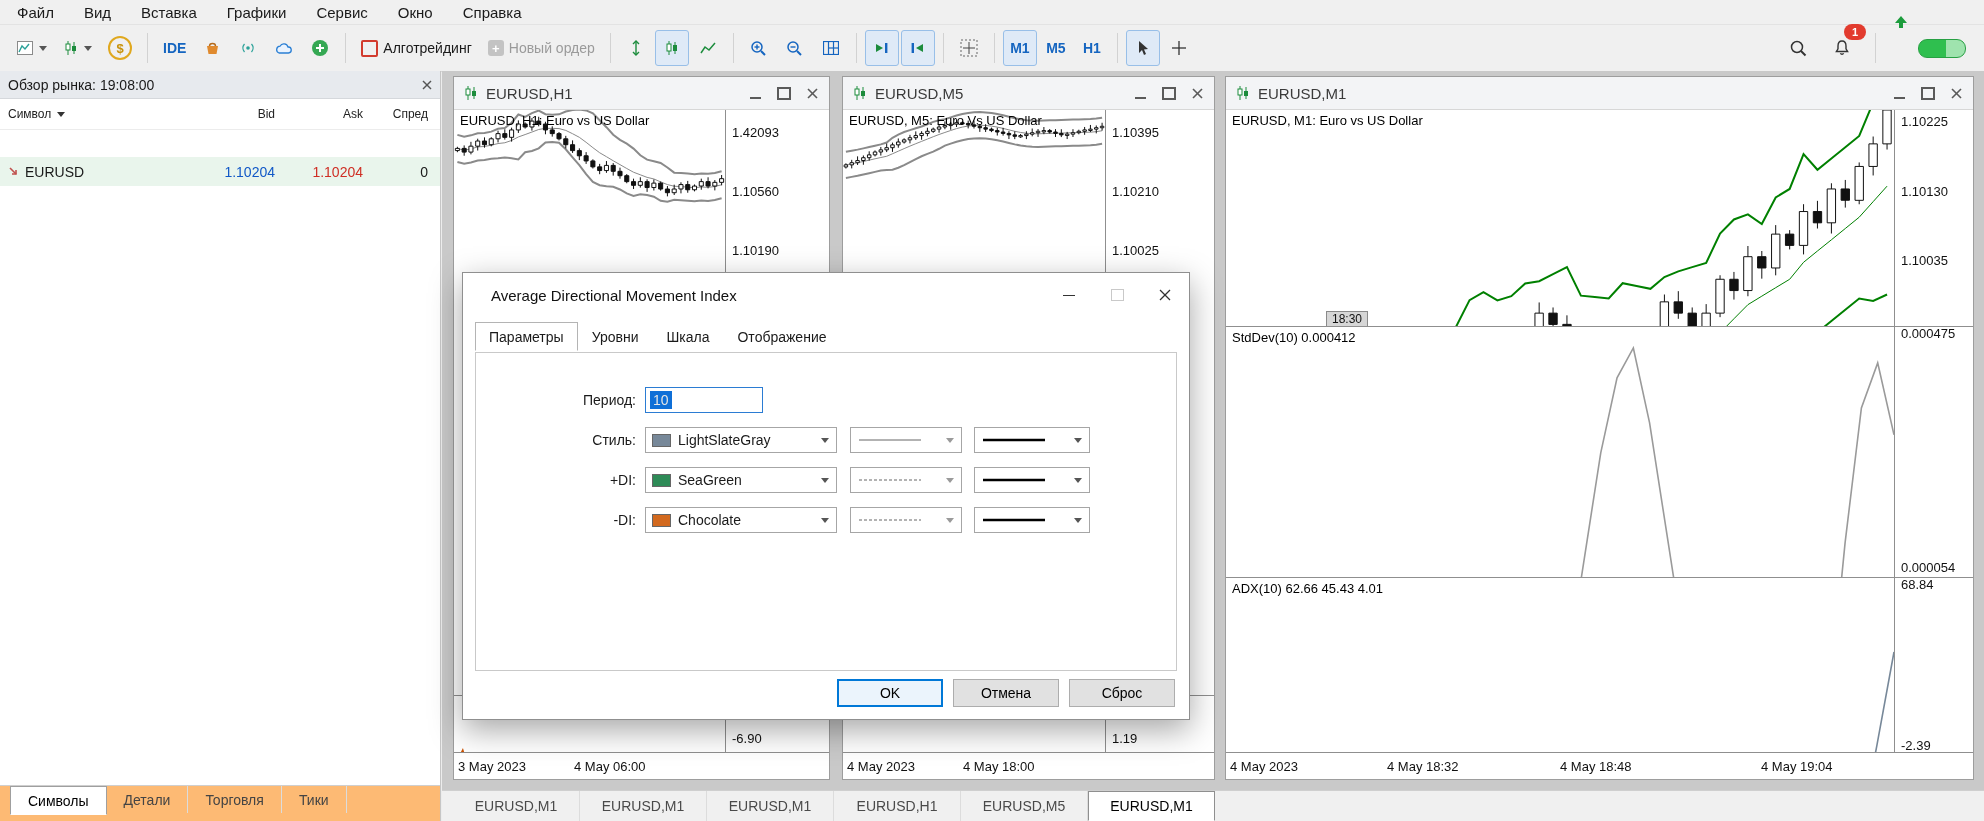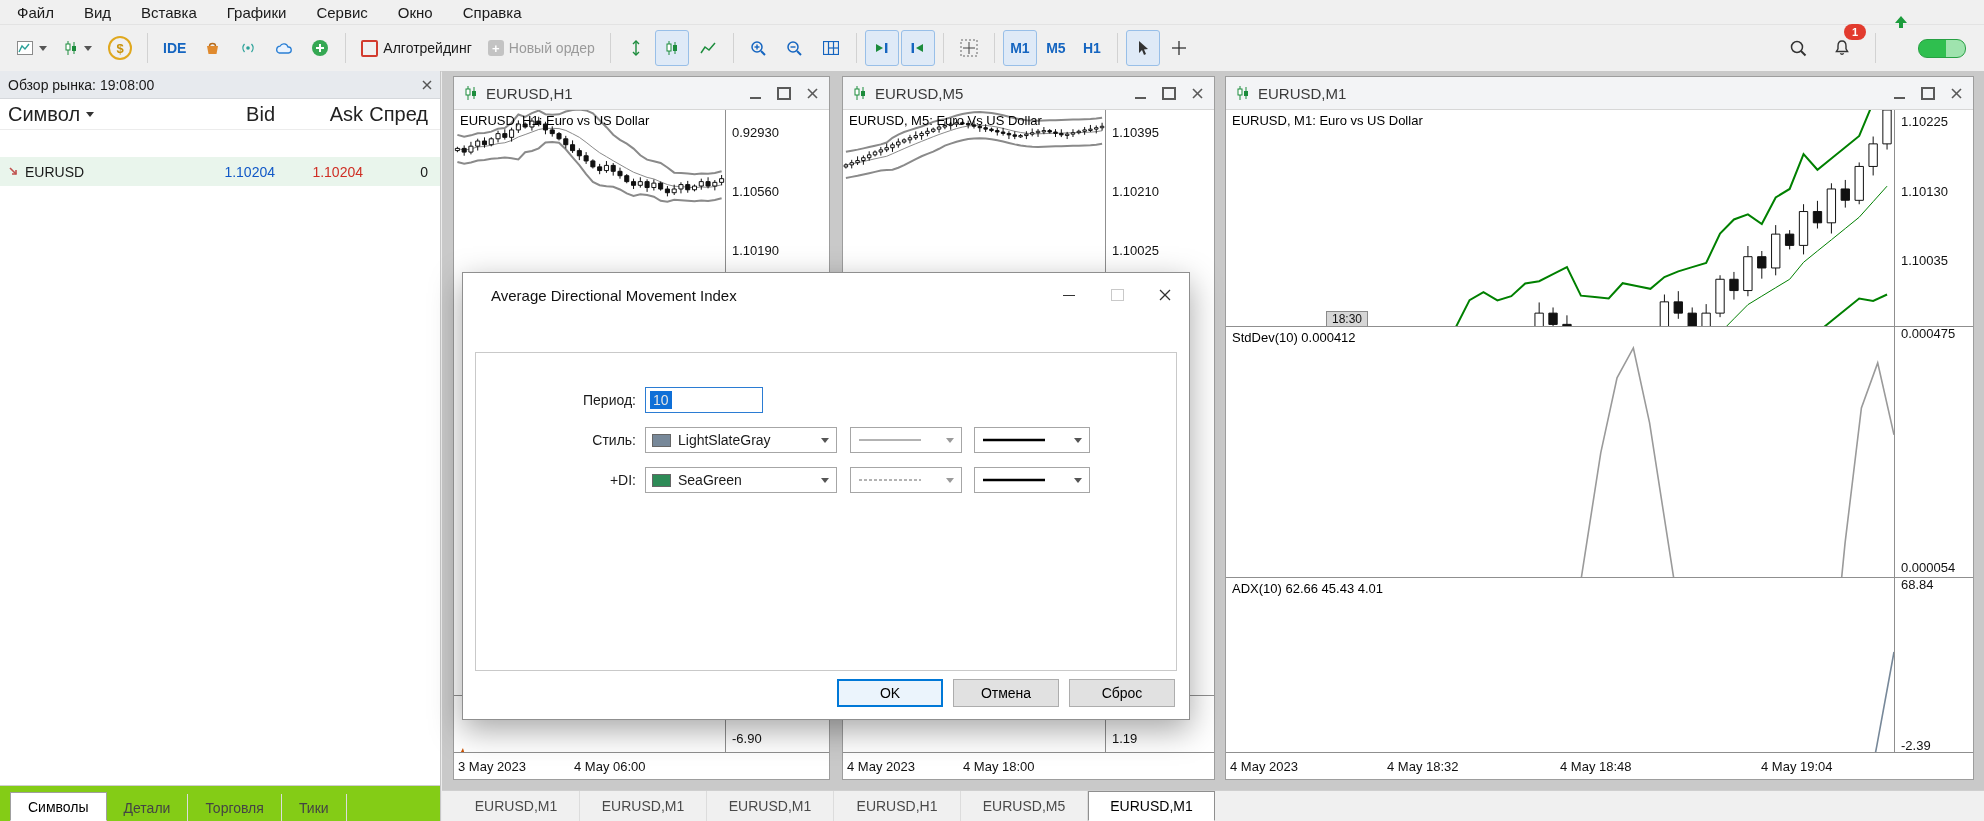--- a/index.html
+++ b/index.html
@@ -34,33 +34,33 @@
   .lvlwrap{display:flex;flex-direction:column;align-items:flex-end;line-height:1;gap:44px;}
   .lvltxt{font-size:8px;color:#1c9c3c;font-weight:bold;letter-spacing:.5px;}
   .battery{width:46px;height:17px;border-radius:9px;border:1px solid #27a043;
            background:linear-gradient(90deg,#2fbf4f 0 58%,#9fe3ae 58%);}
 
   
   .market{position:absolute;top:71px;left:0;width:441px;bottom:0;background:#fff;border-right:1px solid #c6c6c6;box-sizing:border-box;}
   .mw-head{height:27px;background:#e7eaee;border-bottom:1px solid #d5d8dc;display:flex;align-items:center;
            padding:0 8px;font-size:14px;}
   .mw-close{margin-left:auto;display:flex;align-items:center;}
-  .mw-cols{height:30px;display:flex;align-items:center;font-size:20px;color:#222;border-bottom:1px solid #ececec;}
+  .mw-cols{height:30px;display:flex;align-items:center;font-size:12px;color:#222;border-bottom:1px solid #ececec;}
   .mw-row{height:29px;display:flex;align-items:center;font-size:14px;}
   .mwc1{flex:0 0 180px;padding-left:8px;display:flex;align-items:center;gap:6px;box-sizing:border-box;}
   .mwc2{flex:0 0 95px;text-align:right;}
   .mwc3{flex:0 0 88px;text-align:right;}
   .mwc4{flex:1;text-align:right;padding-right:12px;}
   .row-eurusd{background:#e9f5ec;margin-top:27px;}
   .bid{color:#1158c7;} .ask{color:#cf2e24;}
   .addlbl{color:#9a9a9a;}
   .count{color:#8a8a8a;}
   .sortarr{width:0;height:0;border-left:4px solid transparent;border-right:4px solid transparent;border-top:5px solid #333;}
-  .mw-footer{position:absolute;left:0;right:0;bottom:0;height:36px;background:#84cc16;border-top:1px solid #cfcfcf;
-             display:flex;align-items:flex-end;padding-left:10px;box-sizing:border-box;}
+  .mw-footer{position:absolute;left:0;right:0;bottom:0;height:36px;background:#fdba74;border-top:1px solid #cfcfcf;
+             display:flex;align-items:flex-start;padding-left:10px;box-sizing:border-box;}
   .mwtab{height:27px;display:flex;align-items:center;padding:0 17px;font-size:14px;color:#444;border-right:1px solid #dcdcdc;}
   .mwtab.active{background:#fff;border:1px solid #9f9f9f;border-top-width:1px;color:#000;border-bottom:1px solid #fff;}
 
   
   .mdi{position:absolute;top:71px;left:442px;right:0;bottom:31px;background:#c9c9c9;}
   .cwin{position:absolute;background:#fff;border:1px solid #9d9d9d;box-sizing:border-box;display:flex;flex-direction:column;}
   .cwin-title{height:32px;flex:0 0 32px;background:#f3f4f6;border-bottom:1px solid #d7d7d7;display:flex;
               align-items:center;gap:7px;padding:0 9px;font-size:15px;color:#3a3a3a;}
   .wctrls{margin-left:auto;display:flex;align-items:center;gap:16px;padding-right:2px;}
   .wmin{width:11px;height:10px;border-bottom:2px solid #5a5a5a;}
@@ -441,21 +441,21 @@
               <line x1="91.25" x2="91.25" y1="25.33" y2="29.42" stroke="#111" vector-effect="non-scaling-stroke"></line>
               <rect x="90.50" y="26.43" width="1.50" height="1.63" fill="#fff" stroke="#111" vector-effect="non-scaling-stroke"></rect>
               <line x1="93.75" x2="93.75" y1="24.83" y2="28.92" stroke="#111" vector-effect="non-scaling-stroke"></line>
               <rect x="93.00" y="26.43" width="1.50" height="1.63" fill="#111" stroke="#111" vector-effect="non-scaling-stroke"></rect>
               <line x1="96.25" x2="96.25" y1="25.85" y2="29.67" stroke="#111" vector-effect="non-scaling-stroke"></line>
               <rect x="95.50" y="26.70" width="1.50" height="1.36" fill="#fff" stroke="#111" vector-effect="non-scaling-stroke"></rect>
               <line x1="98.75" x2="98.75" y1="23.99" y2="27.80" stroke="#111" vector-effect="non-scaling-stroke"></line>
               <rect x="98.00" y="25.34" width="1.50" height="1.36" fill="#fff" stroke="#111" vector-effect="non-scaling-stroke"></rect>
             </svg>
           <div class="scale">
-            <span class="ytick" style="top:3.7%">0.92930</span>
+            <span class="ytick" style="top:3.7%">1.42093</span>
             <span class="ytick" style="top:13.8%">1.10560</span>
             <span class="ytick" style="top:24%">1.10190</span>
           </div>
           <span class="pane-label">EURUSD, H1:  Euro vs US Dollar</span>
         </div>
         <div class="pane" style="flex:0 0 56px">
           <svg class="plot" viewBox="0 0 100 100" preserveAspectRatio="none">
               <polyline fill="none" stroke="#cc5200" stroke-width="1.6" vector-effect="non-scaling-stroke" points="0.00,26.15 3.23,20.00 6.45,30.77 9.68,41.54 12.90,35.38 16.13,46.15 19.35,53.85 22.58,44.62 25.81,32.31 29.03,23.08 32.26,29.23 35.48,38.46 38.71,50.77 41.94,61.54 45.16,72.31 48.39,63.08 51.61,52.31 54.84,41.54 58.06,47.69 61.29,56.92 64.52,66.15 67.74,75.38 70.97,84.62 74.19,76.92 77.42,67.69 80.65,58.46 83.87,49.23 87.10,55.38 90.32,64.62 93.55,73.85 96.77,83.08 100.00,84.92"></polyline>
             </svg>
           <div class="scale">
@@ -787,20 +787,26 @@
             <span class="dmax"></span>
           </span>
         <span class="dlg-ctrl">
           <svg width="12" height="12">
               <line x1="1" y1="1" x2="11" y2="11" stroke="#333" stroke-width="1.3"></line>
               <line x1="11" y1="1" x2="1" y2="11" stroke="#333" stroke-width="1.3"></line>
             </svg>
         </span>
       </span>
     </div>
+    <div class="dlg-tabs">
+      <span class="dtab active">Параметры</span>
+      <span class="dtab">Уровни</span>
+      <span class="dtab">Шкала</span>
+      <span class="dtab">Отображение</span>
+    </div>
     <div class="dlg-page">
       <div class="frow" style="top:34px">
         <span class="flabel">Период:</span>
         <span class="fgap"></span>
         <span class="tinput">
           <span class="selval">10</span>
         </span>
       </div>
       <div class="frow" style="top:74px">
         <span class="flabel">Стиль:</span>
@@ -837,20 +843,41 @@
             </svg>
           <span class="arr dim"></span>
         </span>
         <span class="combo c-width">
           <svg class="lsample" width="66" height="10">
               <line x1="2" y1="5" x2="64" y2="5" stroke="#000" stroke-width="2.5"></line>
             </svg>
           <span class="arr"></span>
         </span>
       </div>
+      <div class="frow" style="top:154px">
+        <span class="flabel">-DI:</span>
+        <span class="fgap"></span>
+        <span class="combo c-color">
+          <span class="swatch" style="background: rgb(210, 105, 30);"></span>
+          <span class="cname">Chocolate</span>
+          <span class="arr"></span>
+        </span>
+        <span class="combo c-line">
+          <svg class="lsample" width="66" height="10">
+              <line x1="2" y1="5" x2="64" y2="5" stroke="#666" stroke-width="1" stroke-dasharray="3,2"></line>
+            </svg>
+          <span class="arr dim"></span>
+        </span>
+        <span class="combo c-width">
+          <svg class="lsample" width="66" height="10">
+              <line x1="2" y1="5" x2="64" y2="5" stroke="#000" stroke-width="2.5"></line>
+            </svg>
+          <span class="arr"></span>
+        </span>
+      </div>
     </div>
     <div class="dlg-btns">
       <button class="dbtn primary">OK</button>
       <button class="dbtn">Отмена</button>
       <button class="dbtn">Сброс</button>
     </div>
   </div>
 
 </div>
 

